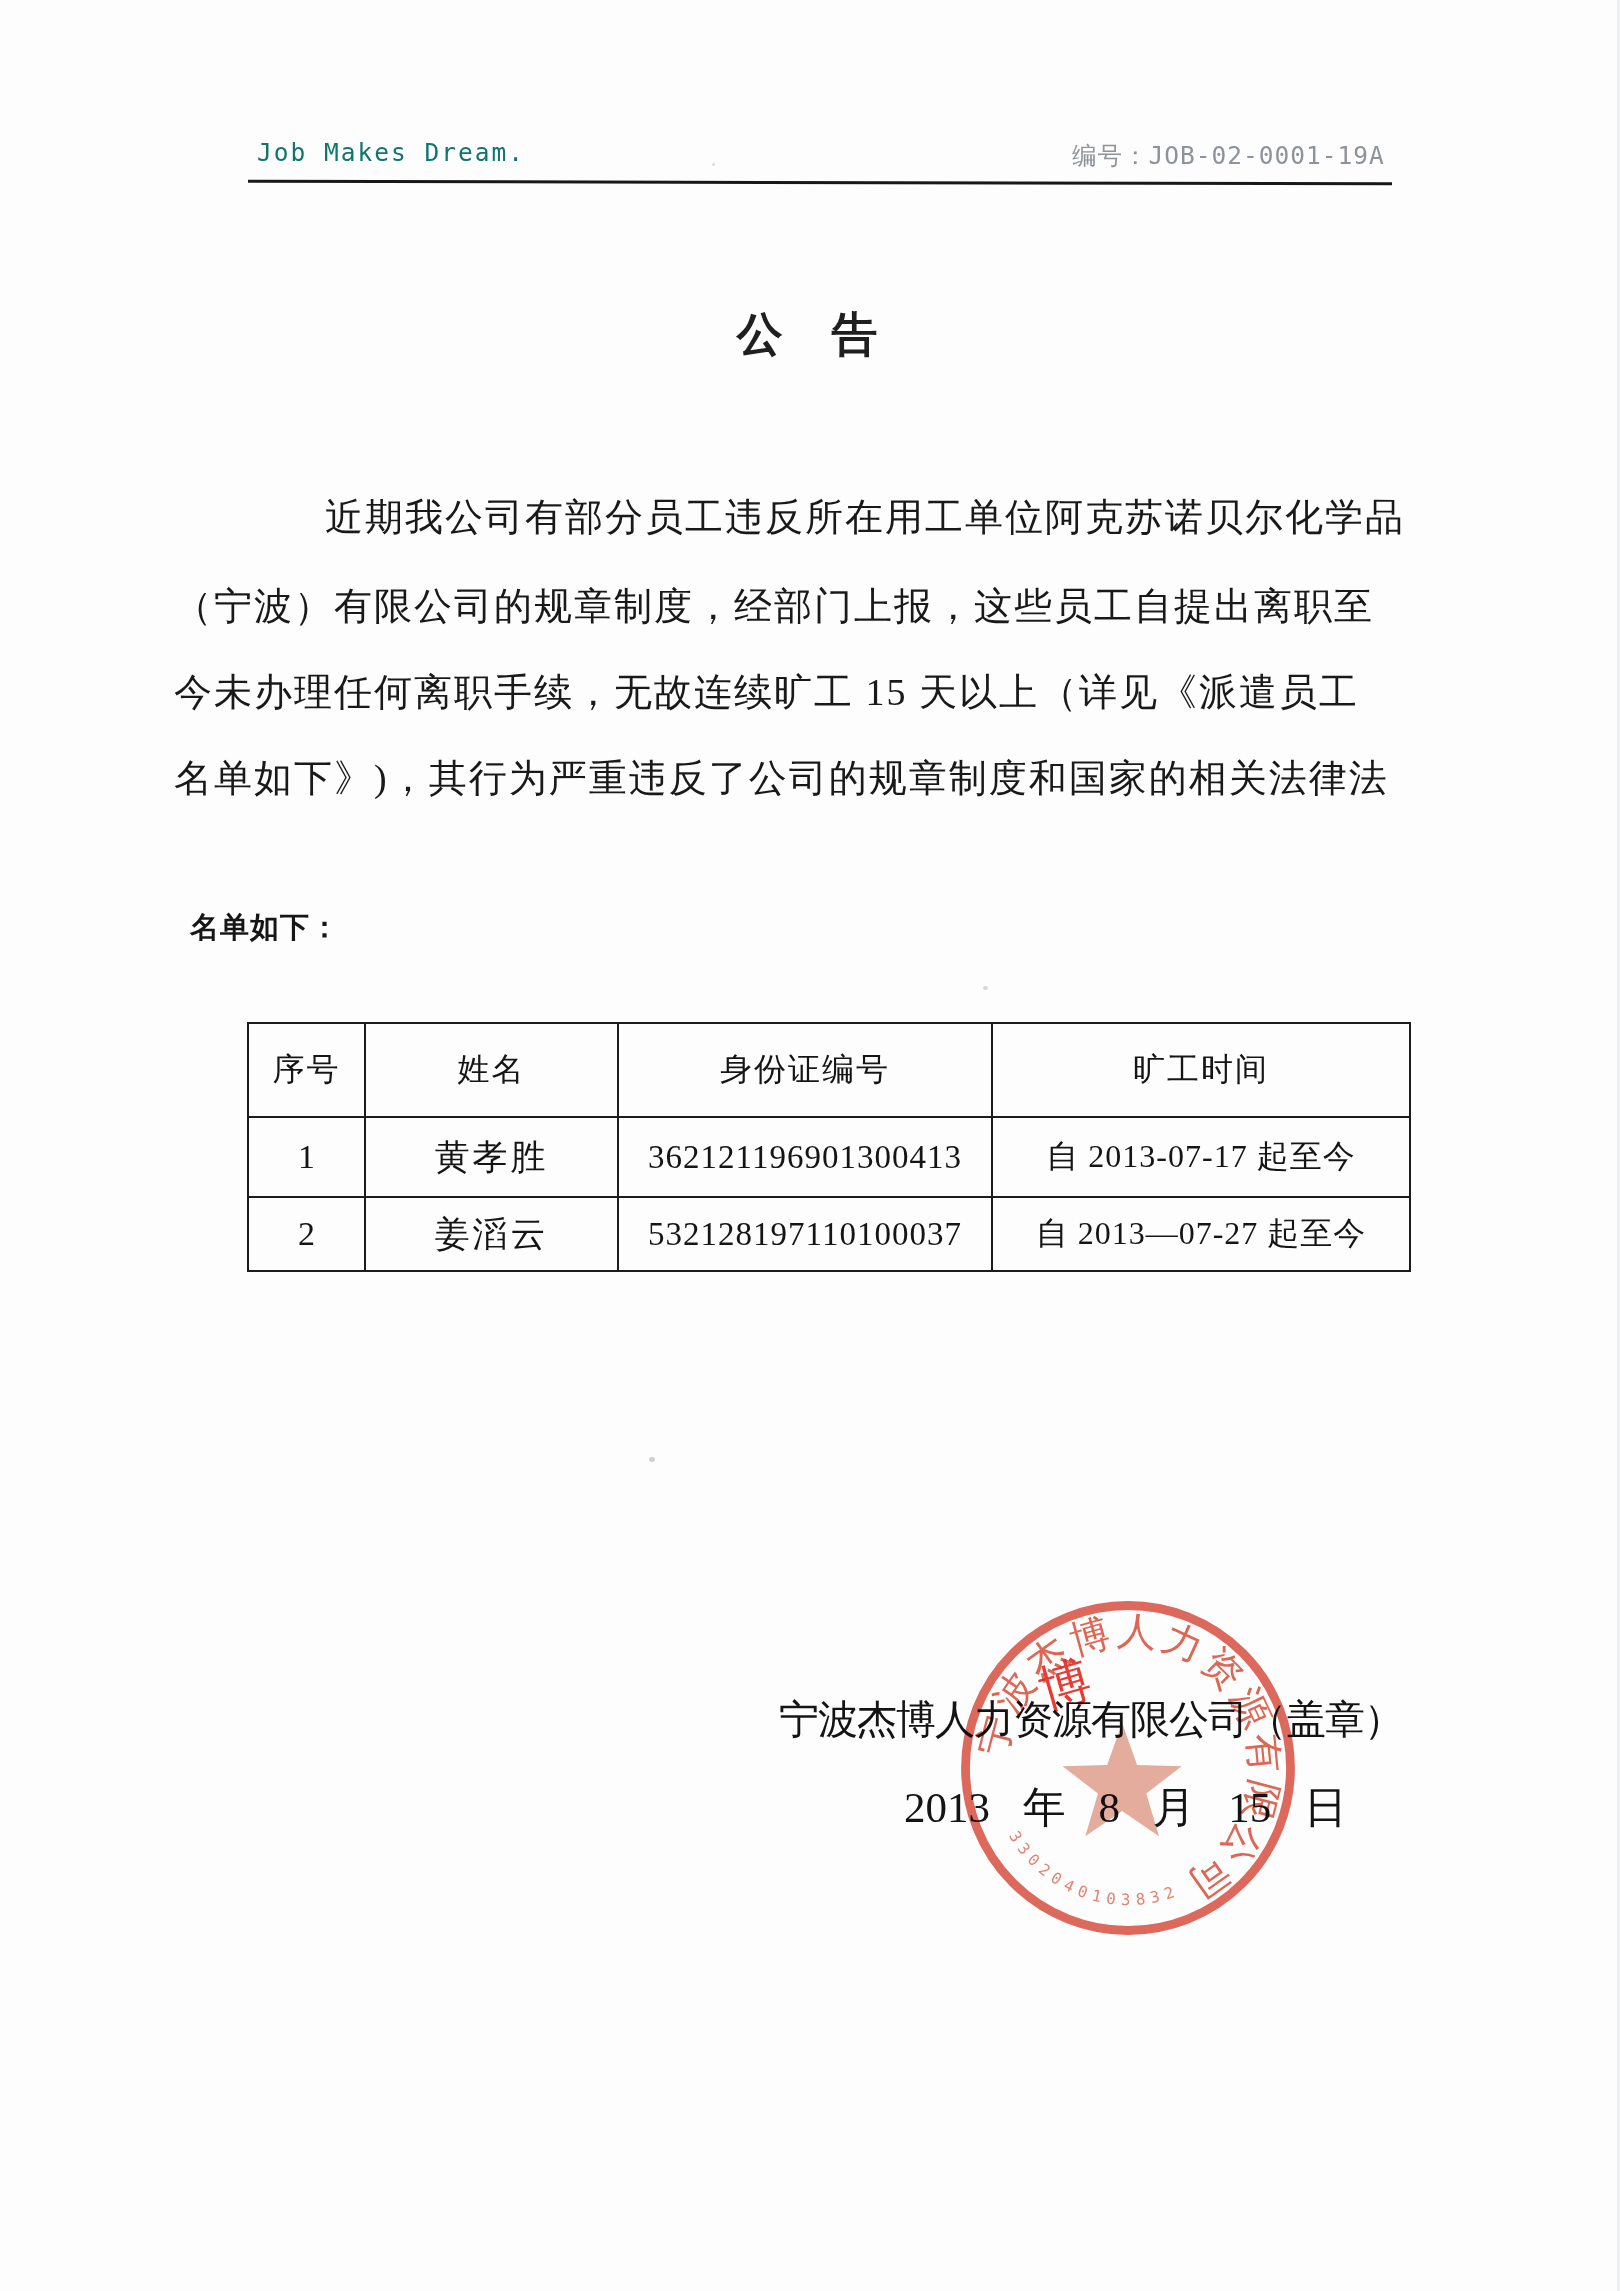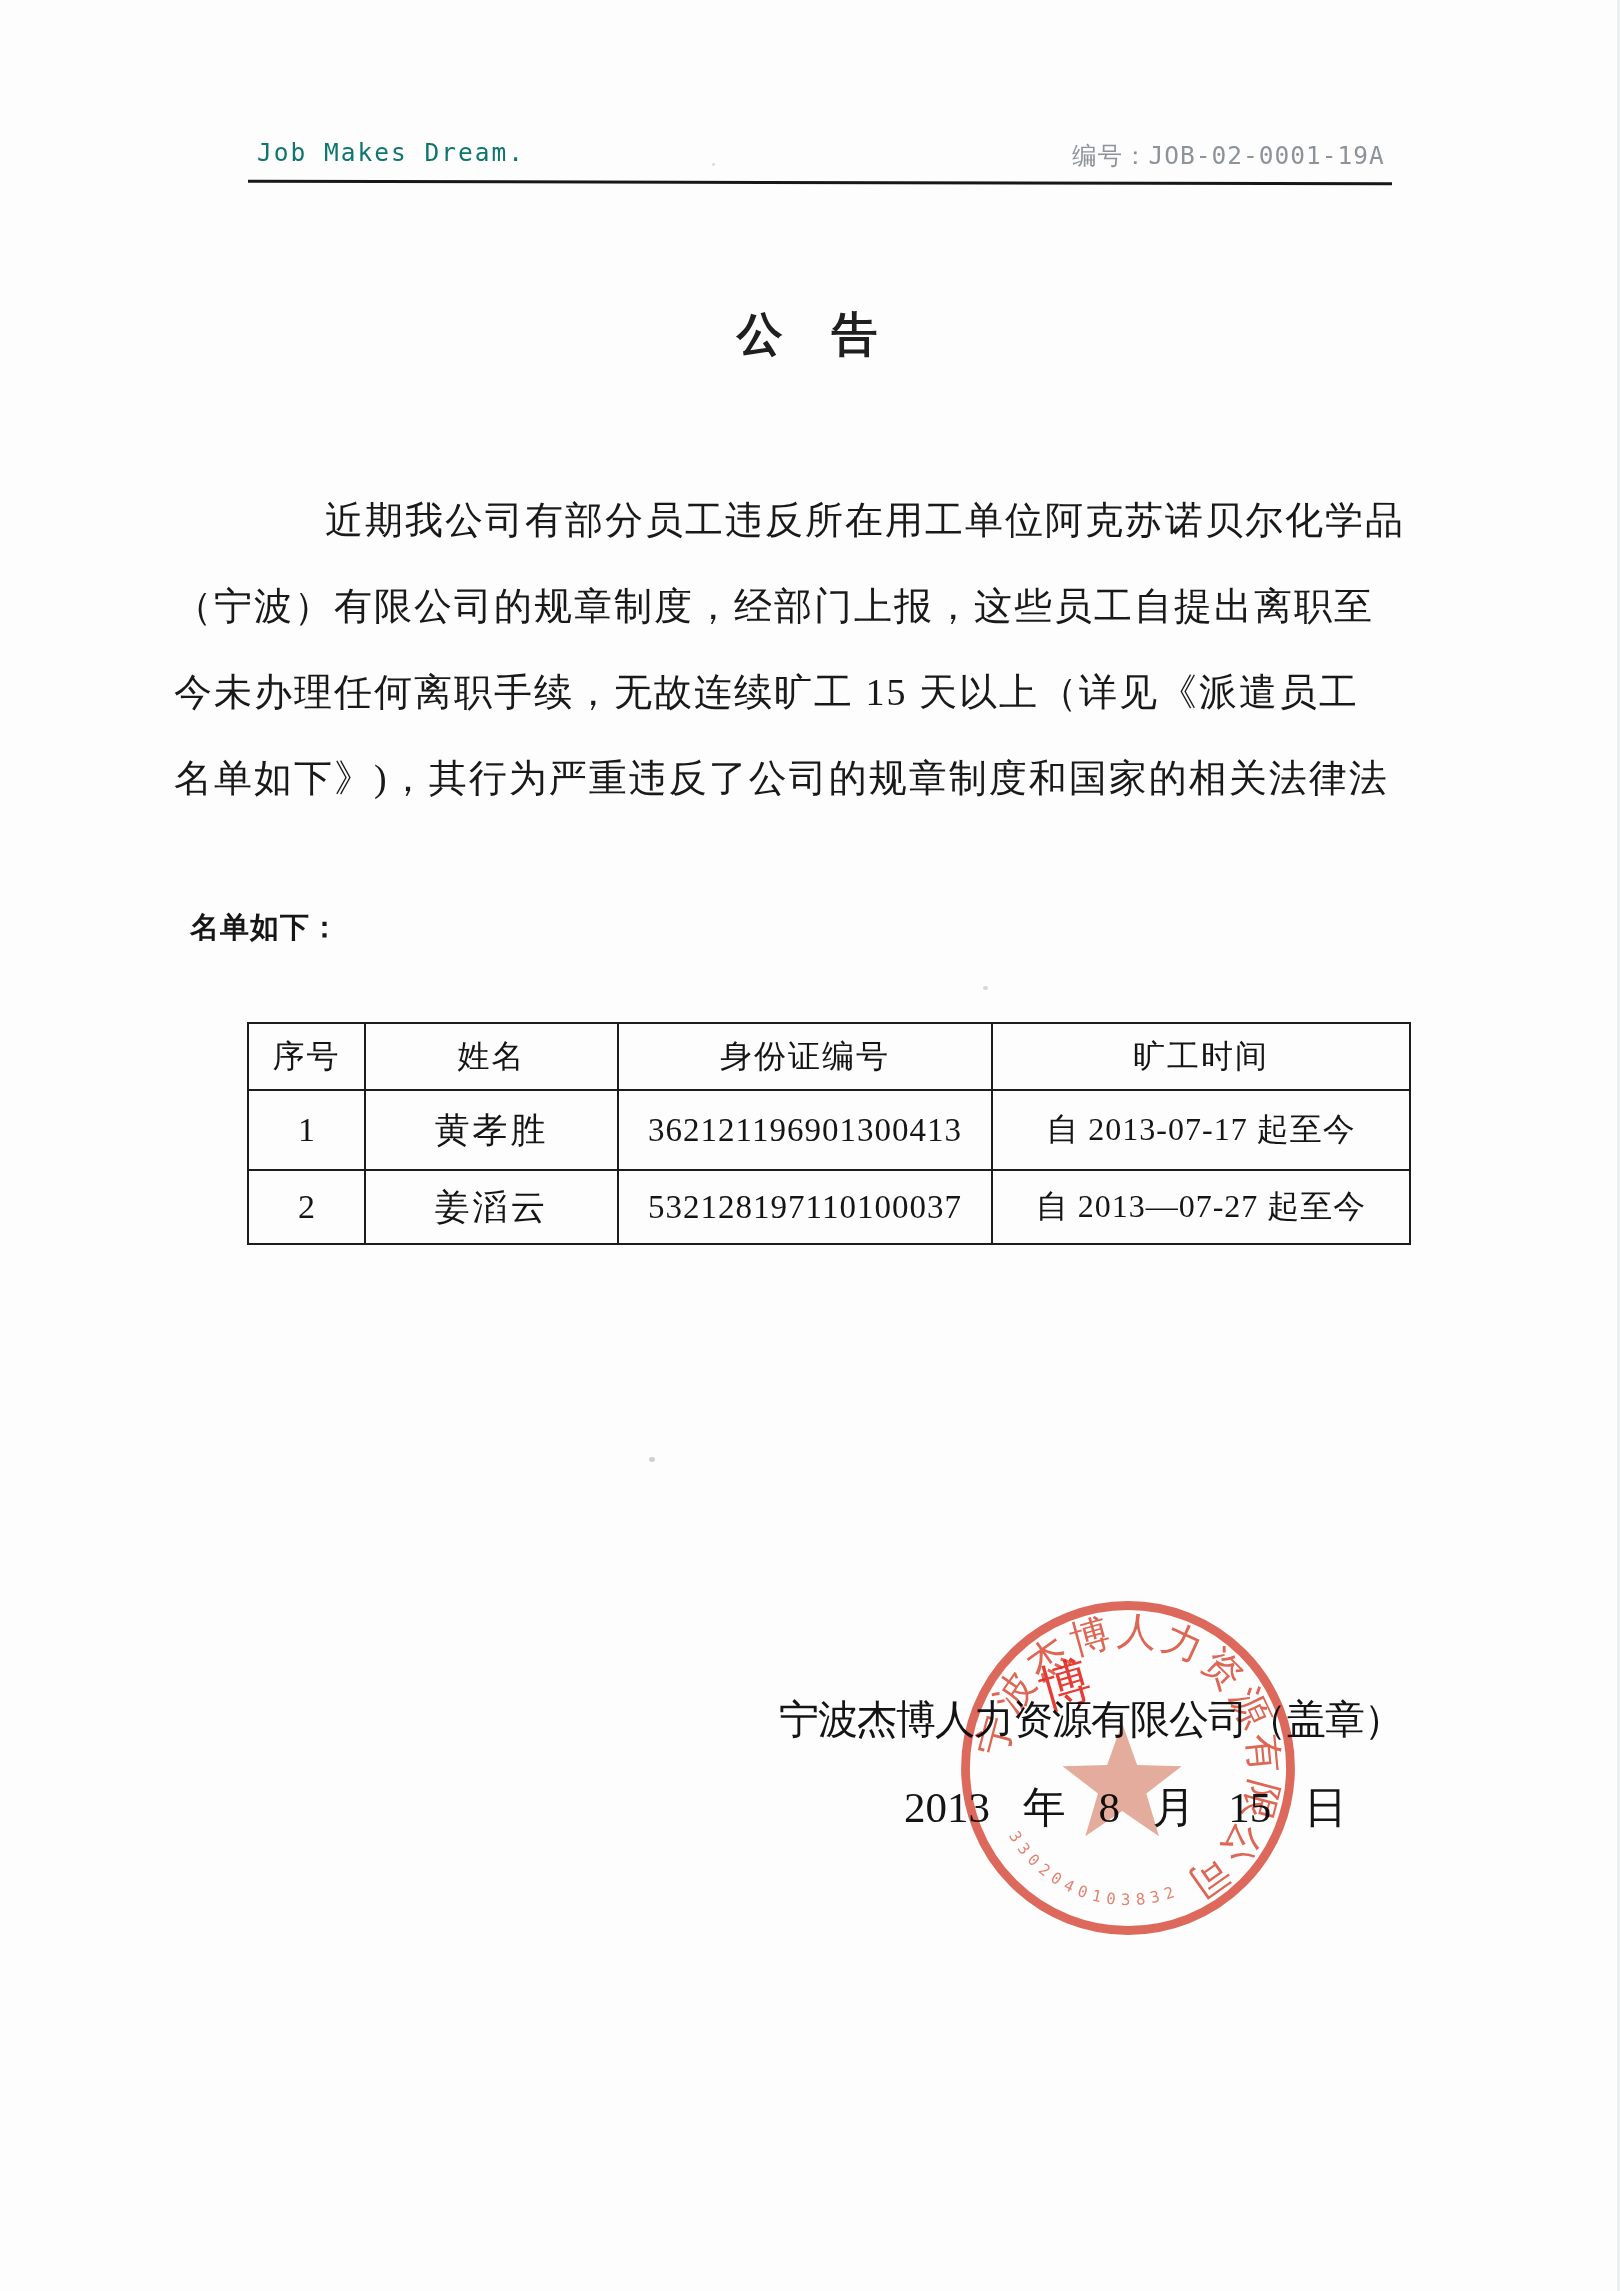--- a/index.html
+++ b/index.html
@@ -35,39 +35,39 @@
     letter-spacing:5.9px;word-spacing:25.5px;
     color:#1f1f1f;
   }
   
   .body-text{
     position:absolute;left:174px;top:477px;width:1237px;
     font-size:38px;line-height:86px;letter-spacing:2px;
     color:#191919;
   }
   .body-line{white-space:nowrap;}
-  .body-line.first{text-indent:151px;}
+  .body-line.first{text-indent:151px;font-family:Liberation Mono, monospace;}
   .list-intro{
     position:absolute;left:174px;top:908px;
     font-size:29px;font-weight:bold;letter-spacing:1px;color:#161616;margin-left:16px;
   }
   
   table.roster{
     position:absolute;left:247px;top:1022px;
     border-collapse:collapse;table-layout:fixed;
     width:1161px;
   }
   table.roster td,table.roster th{
     border:2.9px solid #1c1c1c;
     text-align:center;vertical-align:middle;
     font-weight:normal;
     padding:0;
     color:#151515;
   }
-  tr.hdr{height:67px;}
+  tr.hdr{height:94px;}
   tr.r1{height:80px;}
   tr.r2{height:74px;}
   .th-cell{font-size:32px;letter-spacing:2px;}
   .cell-no{font-size:34px;}
   .cell-name{font-size:35px;font-weight:bold;letter-spacing:2.9px;}
   .cell-id{font-size:33px;letter-spacing:1px;}
   .cell-abs{font-size:32px;font-weight:bold;letter-spacing:1px;}
   
   .sig-company{
     position:absolute;left:779px;top:1692px;

